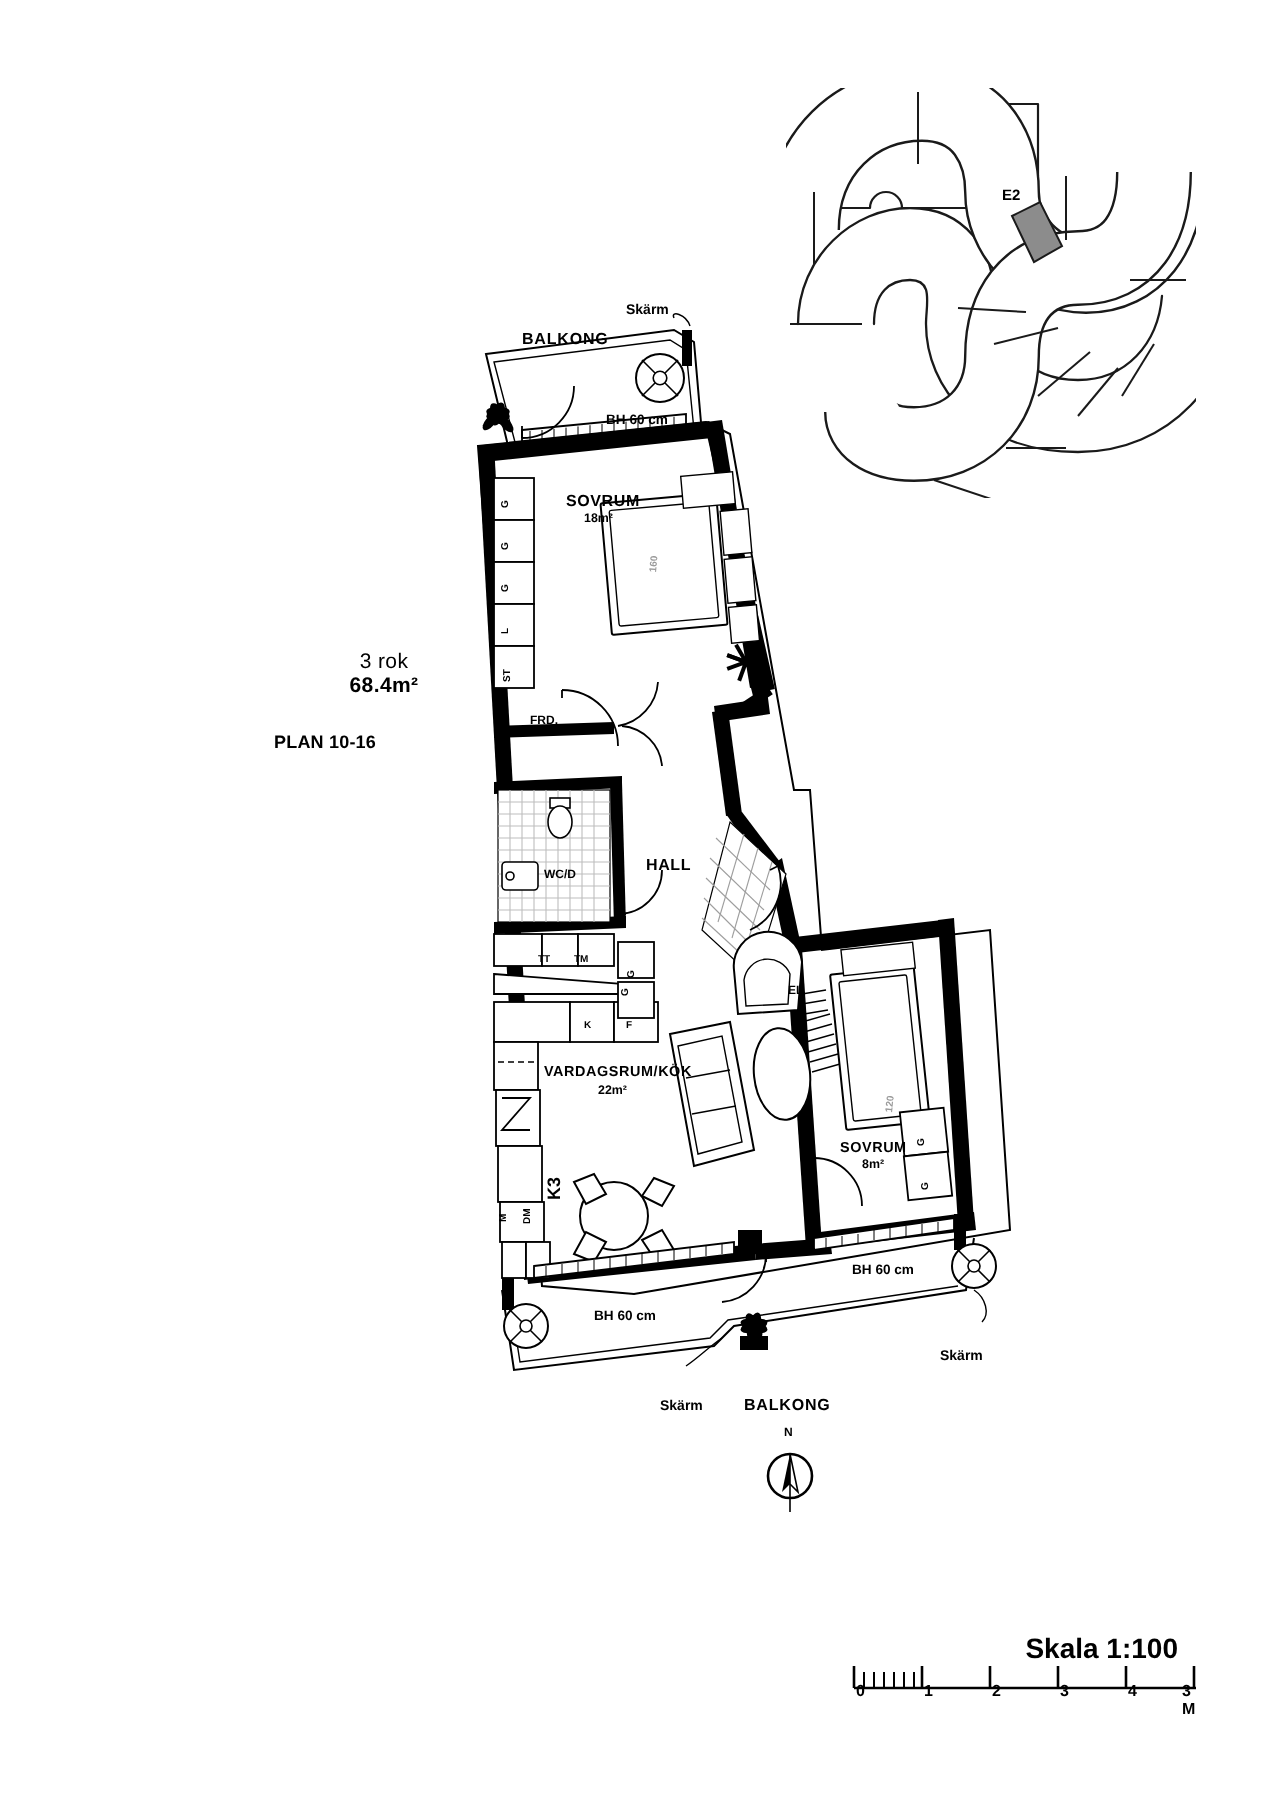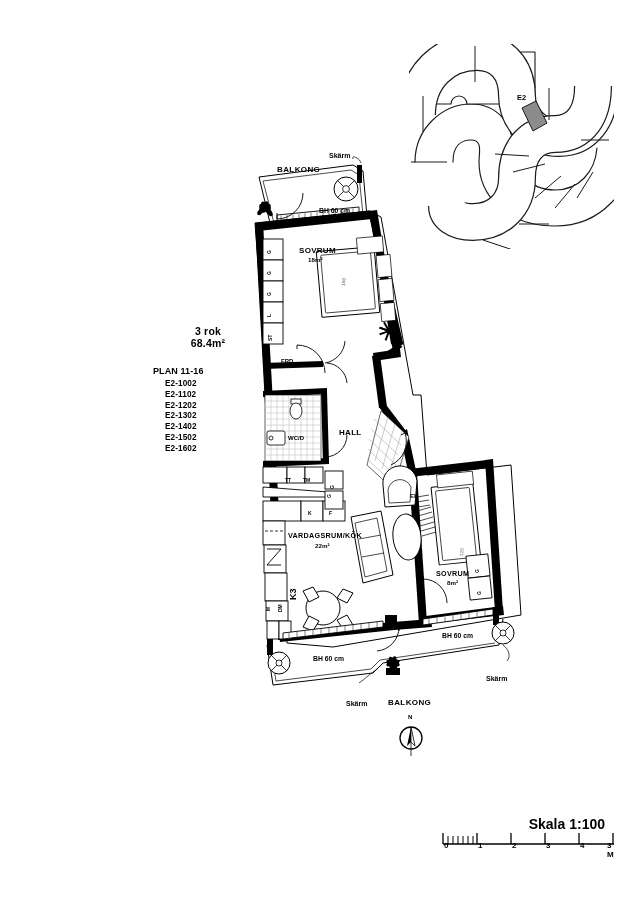--- a/index.html
+++ b/index.html
@@ -2,28 +2,28 @@
 <html><head>
 <meta charset="utf-8">
 <title>Floor Plan</title>
 <style>
   html,body{margin:0;padding:0;background:#ffffff;}
   body{
     width:639px;height:899px;position:relative;overflow:hidden;
     font-family:"Liberation Sans","DejaVu Sans",sans-serif;
     color:#000;
   }
-  .sheet{position:absolute;left:16px;top:0;width:521px;height:899px;}
+  .sheet{position:absolute;left:0;top:0;width:521px;height:899px;}
   .abs{position:absolute;}
   svg{display:block;}
   .txt{position:absolute;white-space:nowrap;line-height:1.15;}
 
   
   #info-block{left:137px;top:325px;width:110px;}
-  #info-block .title{font-size:10.5px;font-weight:bold;text-align:center;letter-spacing:.2px;}
+  #info-block .title{font-size:10.5px;font-weight:normal;text-align:center;letter-spacing:.2px;}
   #info-block .area{font-size:10.5px;font-weight:bold;text-align:center;letter-spacing:.2px;}
   #info-block .plan{font-size:9px;font-weight:bold;margin-top:17px;letter-spacing:.1px;}
   #info-block .apts{margin-top:3px;padding-left:12px;}
   #info-block .apt{font-size:8.2px;font-weight:bold;letter-spacing:.1px;line-height:1.32;}
 
   
   #scale-wrap{left:425px;top:818px;width:175px;}
   #scale-label{position:absolute;right:11px;top:-2px;font-size:14px;font-weight:bold;}
   .sc-num{position:absolute;top:23px;font-size:8px;font-weight:bold;}
   .lbl-balkong{font-size:8px;font-weight:bold;letter-spacing:.4px;}
@@ -149,30 +149,21 @@
       <g>
         <path d="M113,64 L127,57 L138,79 L124,87 Z" fill="#8c8c8c" stroke="#1a1a1a" stroke-width="1"></path>
       </g>
     </svg>
     <div class="txt lbl-key" style="left:108px;top:50px;">E2</div>
   </div>
 
   <div class="abs" id="info-block">
     <div class="title">3 rok</div>
     <div class="area">68.4m²</div>
-    <div class="plan">PLAN 11-16</div>
-    <div class="apts">
-      <div class="apt">E2-1002</div>
-      <div class="apt">E2-1102</div>
-      <div class="apt">E2-1202</div>
-      <div class="apt">E2-1302</div>
-      <div class="apt">E2-1402</div>
-      <div class="apt">E2-1502</div>
-      <div class="apt">E2-1602</div>
-    </div>
+    <div class="plan">PLAN 10-16</div>
   </div>
 
   <div class="abs" style="left:225px;top:145px;">
     <svg width="300" height="580" viewBox="0 0 300 580">
 
       <g stroke="#000" fill="none">
         <path d="M18,32 L112,20 L122,26 L126,72 L30,82 Z" stroke-width="1" fill="#ffffff"></path>
         <path d="M22,36 L110,25 L118,30 L122,70 L33,78 Z" stroke-width="0.7"></path>
       </g>
 

